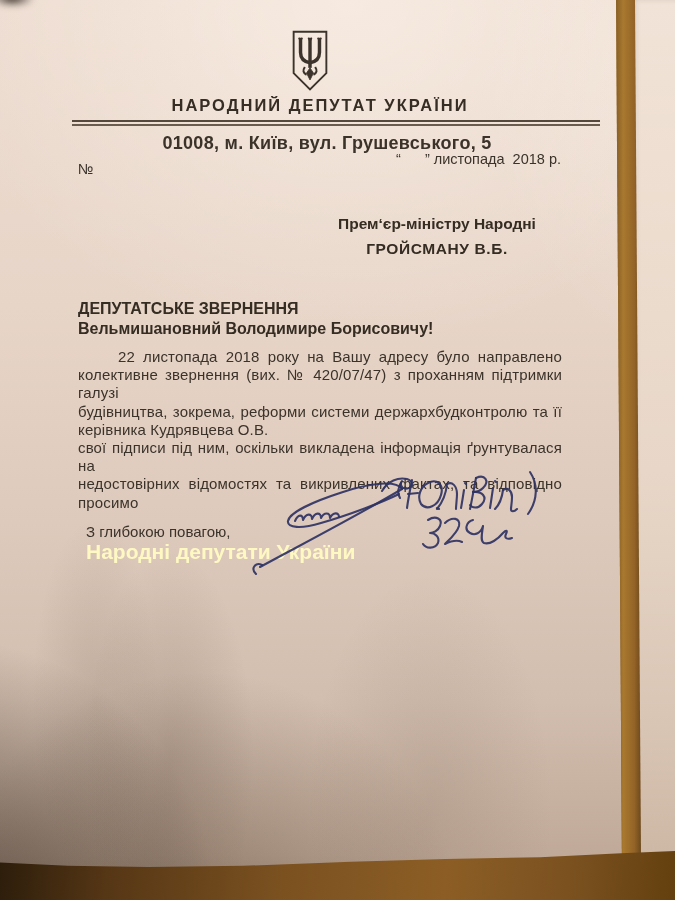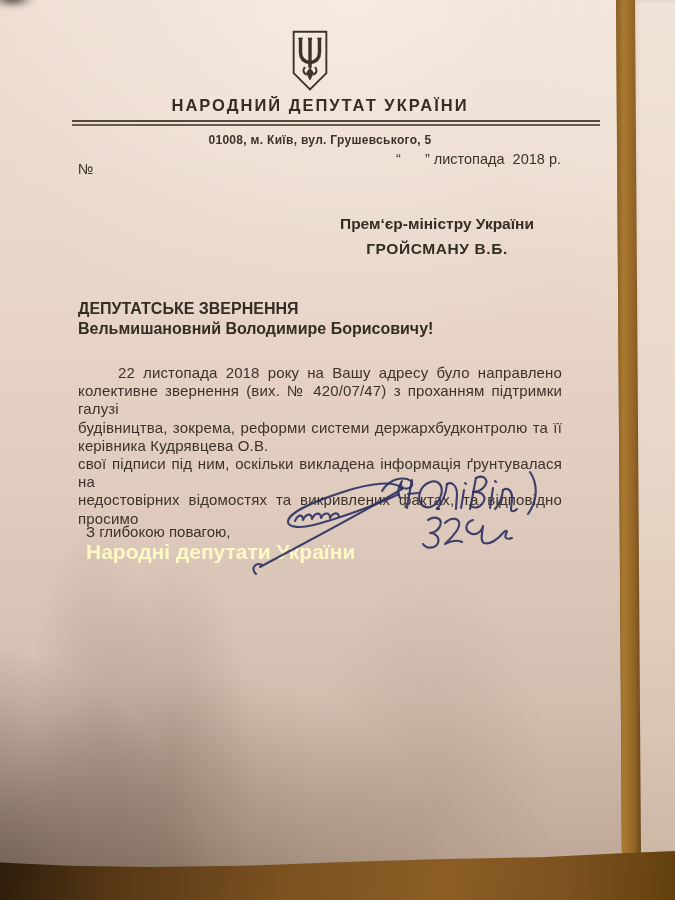--- a/index.html
+++ b/index.html
@@ -39,33 +39,33 @@
     filter:blur(3px);}
 
   
   .content{position:absolute;inset:0;z-index:3;color:#3b332a;}
   .emblem{position:absolute;left:291px;top:30px;width:38px;height:62px;}
   .org{position:absolute;left:0;top:96px;width:640px;text-align:center;
        font-weight:bold;font-size:16.5px;letter-spacing:2px;color:#362e25;}
   .rule{position:absolute;left:72px;top:120px;width:528px;}
   .rule .r1{height:2px;background:#55493d;}
   .rule .r2{height:1.5px;background:#6a5d50;margin-top:2px;}
-  .addr{position:absolute;left:0;top:133px;width:640px;text-align:center;
-        font-weight:600;font-size:12px;letter-spacing:.3px;}
+  .addr{position:absolute;left:7px;top:133px;width:640px;text-align:center;
+        font-weight:600;font-size:18px;letter-spacing:.3px;}
   .num{position:absolute;left:78px;top:161px;font-size:14.5px;}
   .date{position:absolute;right:114px;top:151px;font-size:14.5px;white-space:pre;}
   .recipient{position:absolute;left:330px;top:211px;width:214px;text-align:center;
              font-weight:bold;font-size:15.5px;line-height:25px;color:#352c22;}
   .recipient .rec2{letter-spacing:.6px;}
   .title{position:absolute;left:78px;top:299px;width:484px;text-align:left;
          font-weight:bold;font-size:16px;line-height:20px;color:#352c22;}
   .body{position:absolute;left:78px;top:348px;width:484px;
         font-size:15px;line-height:18.2px;letter-spacing:.15px;}
   .bl{text-align:justify;text-align-last:justify;}
-  .bl.first{text-indent:40px;margin-top:16px;}
+  .bl.first{text-indent:40px;}
   .bl.last{text-align-last:left;}
   .closing1{position:absolute;left:86px;top:523px;font-size:15px;}
   .closing2{position:absolute;left:86px;top:540px;font-size:21px;font-weight:bold;color:#fef9c3;}
 
   
   .sig{position:absolute;inset:0;z-index:4;pointer-events:none;}
   .sig path{fill:none;stroke:#2f3363;stroke-width:2.1;stroke-linecap:round;stroke-linejoin:round;opacity:.92;}
 </style>
 </head>
 <body>
@@ -94,21 +94,21 @@
     <div class="rule">
       <div class="r1"></div>
         <div class="r2"></div>
     </div>
 
     <div class="addr">01008,  м. Київ, вул. Грушевського, 5</div>
     <div class="num">№</div>
     <div class="date">“      ” листопада  2018 р.</div>
 
     <div class="recipient">
-      <div>Прем‘єр-міністру України</div>
+      <div>Прем‘єр-міністру Народні</div>
       <div class="rec2">ГРОЙСМАНУ В.Б.</div>
     </div>
 
     <div class="title">
       <div>ДЕПУТАТСЬКЕ ЗВЕРНЕННЯ</div>
       <div>Вельмишановний Володимире Борисовичу!</div>
     </div>
 
     <div class="body">
       <div class="bl first">22 листопада 2018 року на Вашу адресу було направлено</div>

